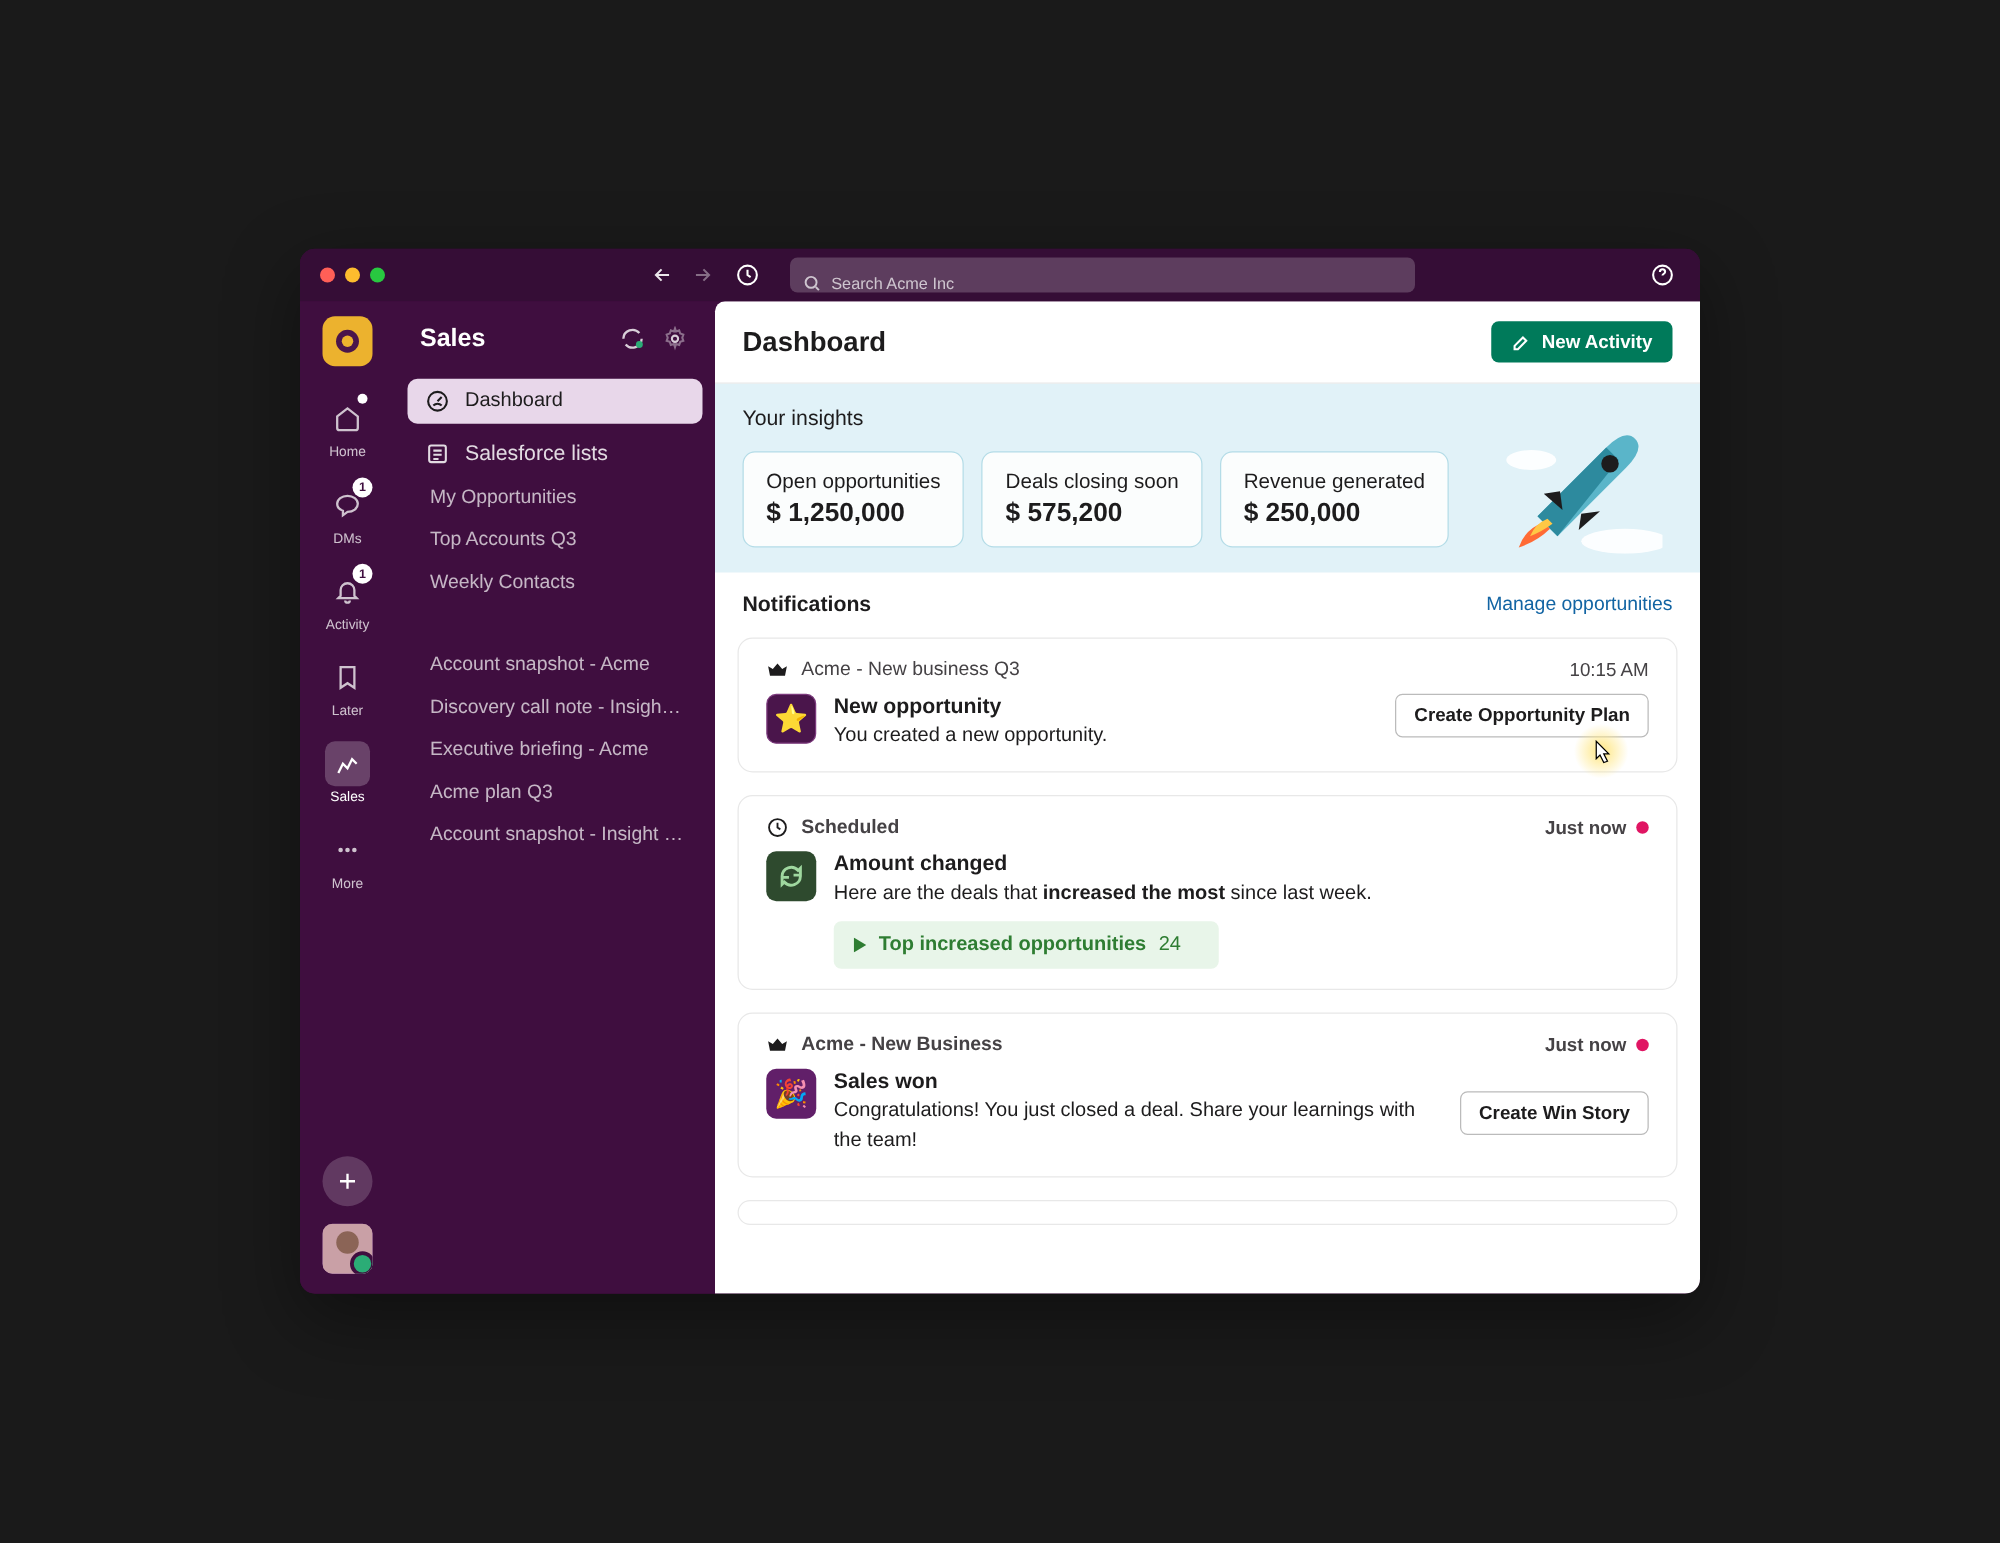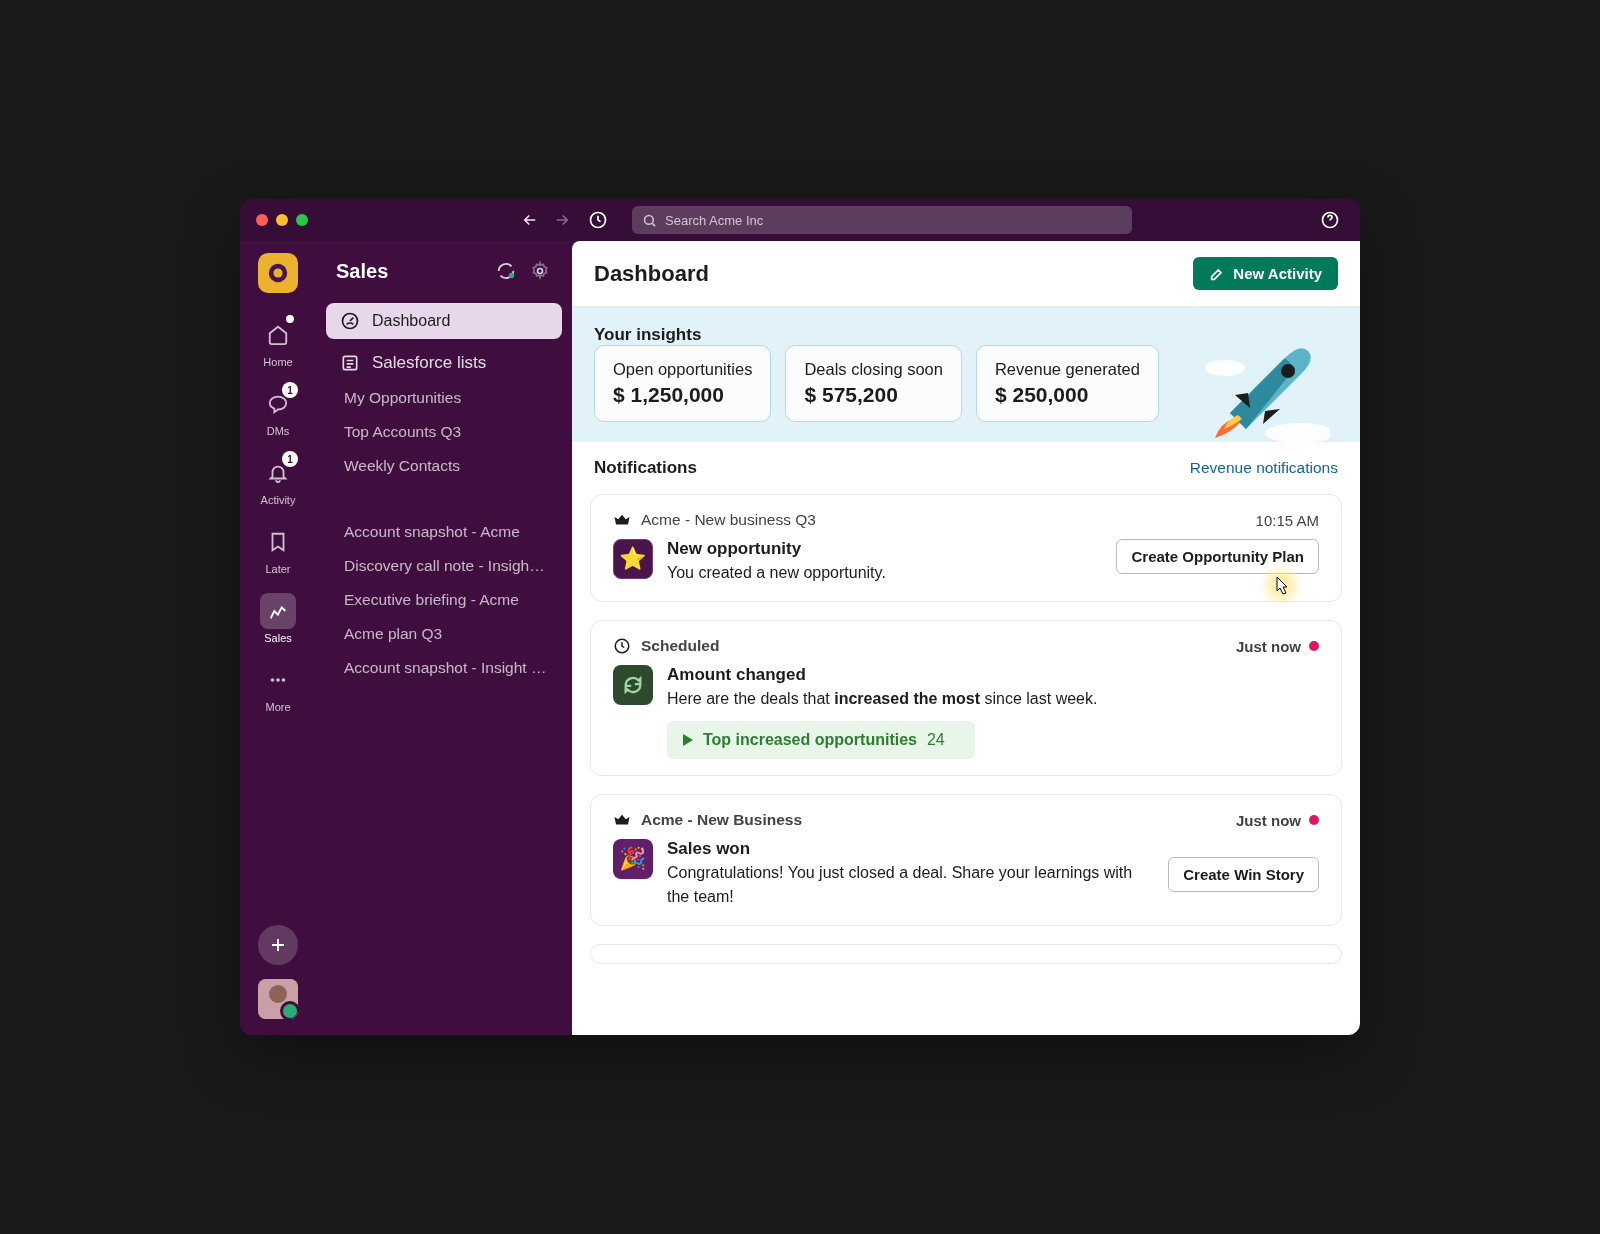--- a/index.html
+++ b/index.html
@@ -8,21 +8,21 @@
 .titlebar{height:42px;background:#350d36;display:flex;align-items:center;padding:0 16px;gap:8px}
 .traffic{display:flex;gap:8px}
 .dot{width:12px;height:12px;border-radius:50%}
 .dot.red{background:#ff5f57}
 .dot.yellow{background:#febc2e}
 .dot.green{background:#28c840}
 .nav-arrows{display:flex;gap:4px;margin-left:200px;align-items:center}
 .nav-btn{width:28px;height:28px;display:flex;align-items:center;justify-content:center;color:#fff;opacity:.9;cursor:pointer;border-radius:4px}
 .nav-btn.disabled{opacity:.4}
 .history-btn{width:28px;height:28px;display:flex;align-items:center;justify-content:center;color:#fff;margin-left:4px;cursor:pointer}
-.search-box{flex:1;max-width:500px;height:28px;background:rgba(255,255,255,.2);border-radius:6px;margin-left:12px;display:flex;align-items:center;padding:0 10px;gap:8px;color:rgba(255,255,255,.7)}
+.search-box{flex:1;max-width:500px;height:28px;background:rgba(255,255,255,.2);border-radius:6px;margin-left:12px;display:flex;align-items:flex-end;padding:0 10px;gap:8px;color:rgba(255,255,255,.7)}
 .search-box input{background:transparent;border:none;outline:none;color:#fff;font-size:13px;flex:1}
 .search-box input::placeholder{color:rgba(255,255,255,.7)}
 .help-btn{margin-left:auto;width:28px;height:28px;display:flex;align-items:center;justify-content:center;color:#fff;cursor:pointer}
 .body{flex:1;display:flex;overflow:hidden}
 .rail{width:76px;background:#3f0e3f;display:flex;flex-direction:column;align-items:center;padding:12px 0;gap:6px}
 .workspace-icon{width:40px;height:40px;background:#ecb22e;border-radius:10px;display:flex;align-items:center;justify-content:center;color:#4a154b;font-weight:700;margin-bottom:12px;cursor:pointer}
 .rail-item{width:60px;display:flex;flex-direction:column;align-items:center;gap:3px;padding:6px 0;color:rgba(255,255,255,.75);cursor:pointer;border-radius:8px;position:relative;font-size:11px}
 .rail-item .ico{width:36px;height:36px;display:flex;align-items:center;justify-content:center;border-radius:8px}
 .rail-item.active .ico{background:rgba(255,255,255,.22)}
 .rail-item.active{color:#fff}
@@ -43,21 +43,21 @@
 .nav-item.selected{background:#e8d7ea;color:#1d1c1d;font-weight:400}
 .nav-item .i{width:20px;display:flex;align-items:center;justify-content:center}
 .section-head{display:flex;align-items:center;gap:12px;padding:10px 14px 6px;font-size:17px;color:rgba(255,255,255,.85);cursor:pointer}
 .sub-item{padding:6px 14px 6px 18px;font-size:15.5px;color:rgba(255,255,255,.7);cursor:pointer;white-space:nowrap;overflow:hidden;text-overflow:ellipsis}
 .section-gap{height:28px}
 .main{flex:1;background:#fff;border-radius:8px 0 0 0;display:flex;flex-direction:column;overflow:hidden}
 .main-header{display:flex;align-items:center;justify-content:space-between;padding:16px 22px;border-bottom:1px solid #e8e8e8}
 .main-title{font-size:22px;font-weight:900;color:#1d1c1d}
 .new-activity{background:#007a5a;color:#fff;border:none;border-radius:6px;padding:8px 16px;font-size:15px;font-weight:700;display:flex;align-items:center;gap:8px;cursor:pointer}
 .insights{background:#e1f2f8;padding:18px 22px 20px;position:relative;overflow:hidden}
-.insights-title{font-size:17px;font-weight:700;color:#1d1c1d;margin-bottom:0}
+.insights-title{font-size:17px;font-weight:400;color:#1d1c1d;margin-bottom:16px}
 .cards{display:flex;gap:14px}
 .card{background:#fbfdfd;border:1px solid #b4dce7;border-radius:10px;padding:14px 18px;min-width:170px}
 .card-label{font-size:16.5px;color:#1d1c1d}
 .card-value{font-size:21px;font-weight:900;color:#1d1c1d;margin-top:4px}
 .rocket{position:absolute;right:30px;top:16px;width:130px;height:120px}
 .notif-head{display:flex;align-items:center;justify-content:space-between;padding:16px 22px 6px}
 .notif-title{font-size:17px;font-weight:900;color:#1d1c1d}
 .manage-link{color:#1264a3;font-size:15.5px;cursor:pointer}
 .notif-list{flex:1;overflow-y:auto;padding:10px 18px 20px}
 .ncard{border:1px solid #e8e8e8;border-radius:12px;padding:16px 22px;margin-bottom:18px;position:relative}
@@ -283,21 +283,21 @@
           <circle cx="88" cy="48" r="7" fill="#1d1c1d"></circle>
           <path d="M35 95 Q20 100 15 115 Q30 110 40 100 Z" fill="#ff6b35"></path>
           <path d="M38 92 Q28 96 24 106 Q34 102 42 96 Z" fill="#ffc845"></path>
           <path d="M48 70 L35 72 L50 85 Z" fill="#1d1c1d"></path>
           <path d="M65 88 L63 101 L80 86 Z" fill="#1d1c1d"></path>
         </svg>
       </div>
 
       <div class="notif-head">
         <div class="notif-title">Notifications</div>
-        <div class="manage-link">Revenue notifications</div>
+        <div class="manage-link">Manage opportunities</div>
       </div>
 
       <div class="notif-list">
 
         <div class="ncard" style="position:relative">
           <div class="ncard-top">
             <svg class="crown" viewBox="0 0 24 24" fill="currentColor">
                 <path d="M4 18h16l2-10-5 3-5-6-5 6-5-3z"></path>
               </svg>
             <span class="ncard-chan">Acme - New business Q3</span>

